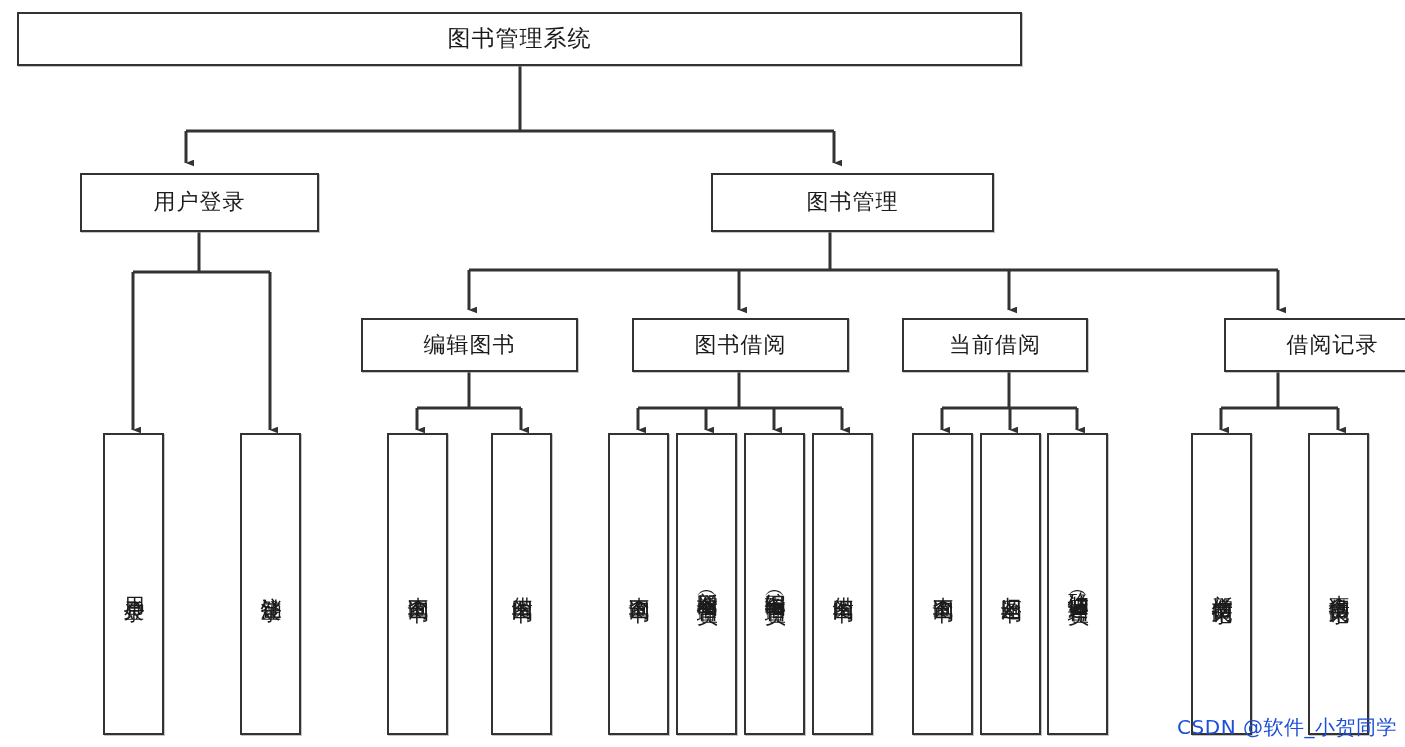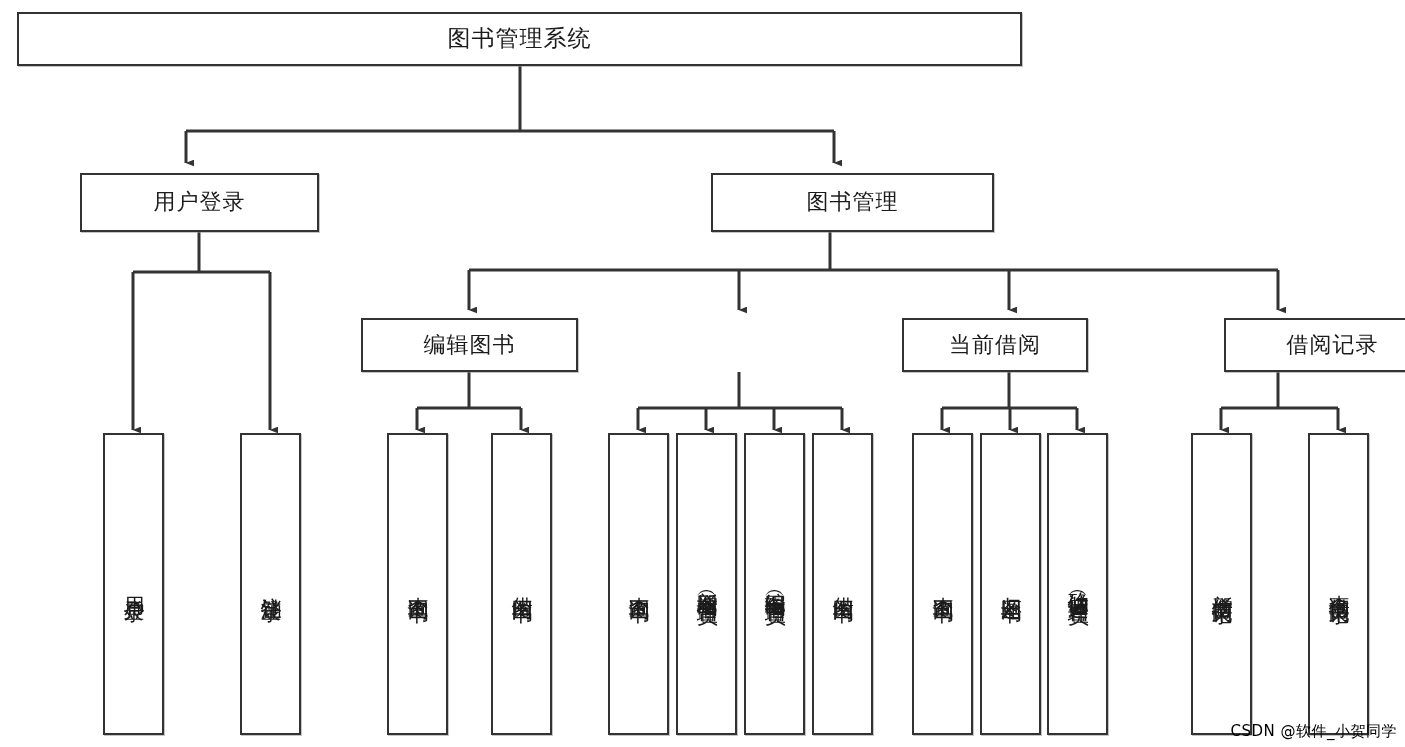--- a/index.html
+++ b/index.html
@@ -57,22 +57,22 @@
   }
   .node-v .vtext {
     writing-mode: vertical-rl;
     text-orientation: upright;
     display: block;
   }
   #watermark {
     position: absolute;
     right: 8px;
     bottom: 6px;
-    font-size: 15px;
-    color: #000000;
+    font-size: 20px;
+    color: #1d4ed8;
     letter-spacing: 0.5px;
     white-space: nowrap;
     font-family: "DejaVu Sans", "Liberation Sans", sans-serif;
     margin-top: 39px;
   }
 </style>
 </head>
 <body>
 
 <div id="diagram-root">
@@ -134,20 +134,23 @@
   <div class="node node-h" style="left:80px; top:173px; width:239px; height:59px;">
     <span>用户登录</span>
   </div>
   <div class="node node-h" style="left:711px; top:173px; width:283px; height:59px;">
     <span>图书管理</span>
   </div>
 
   <div class="node node-h" style="left:361px; top:318px; width:217px; height:54px;">
     <span>编辑图书</span>
   </div>
+  <div class="node node-h" style="left:632px; top:318px; width:217px; height:54px;">
+    <span>图书借阅</span>
+  </div>
   <div class="node node-h" style="left:902px; top:318px; width:186px; height:54px;">
     <span>当前借阅</span>
   </div>
   <div class="node node-h" style="left:1224px; top:318px; width:217px; height:54px;">
     <span>借阅记录</span>
   </div>
 
   <div class="node node-v" style="left:103px; top:433px; width:61px; height:302px;">
     <span class="vtext">用户登录</span>
   </div>

